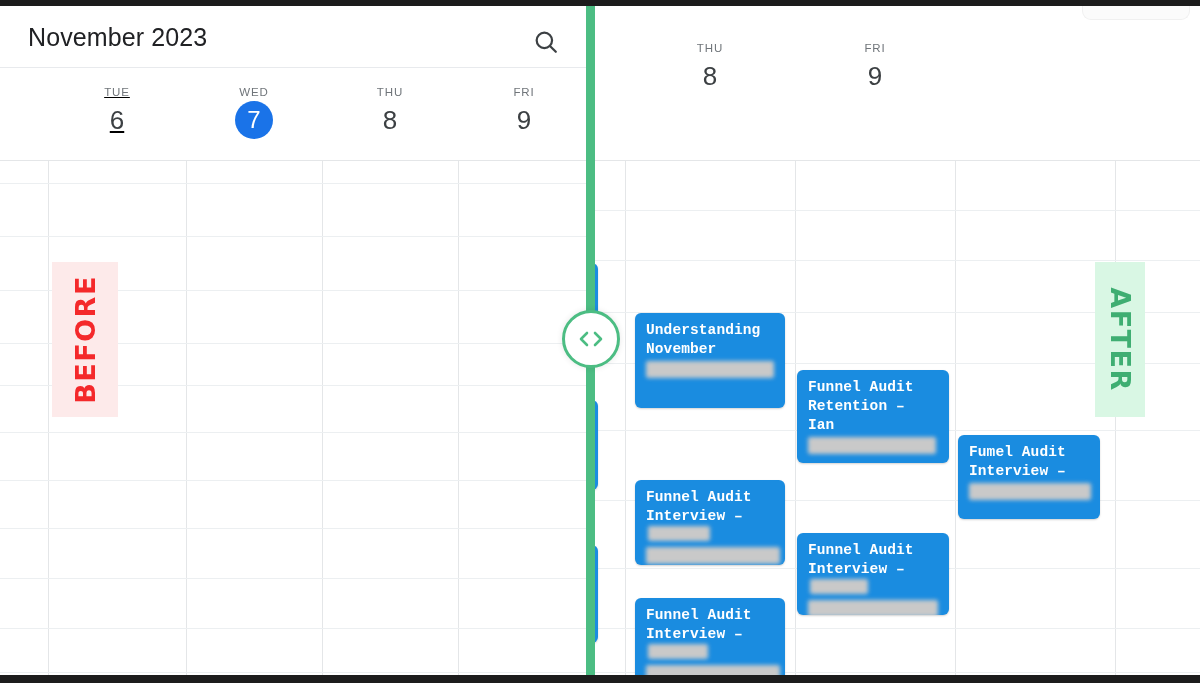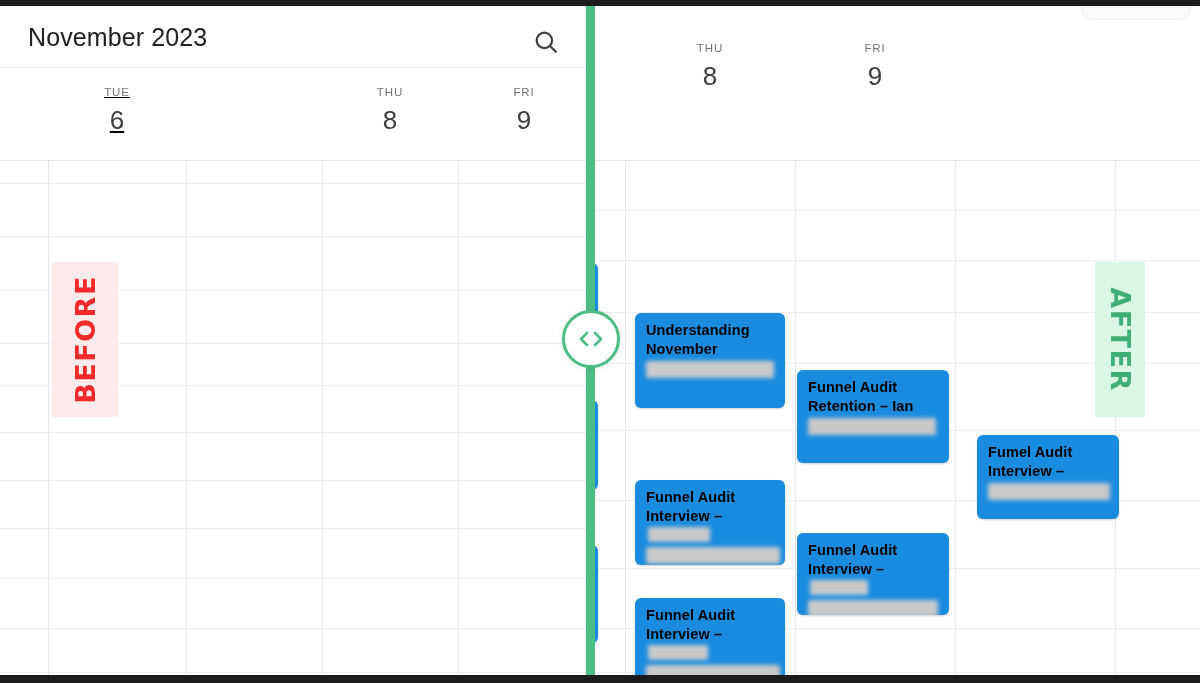--- a/index.html
+++ b/index.html
@@ -47,25 +47,26 @@
   
   .grid{position:absolute;left:0;width:100%;}
   .vline{position:absolute;top:0;bottom:0;width:1px;background:#e4e6e8;}
   .hline{position:absolute;left:0;right:0;height:1px;background:#eceff1;}
   .hline.first{background:#e4e6e8;}
 
   
   .evt{
     position:absolute;box-sizing:border-box;
     background:#1a8ce0;border-radius:6px;
-    color:#000000;padding:8px 9px 7px 11px;
+    color:#ffffff;padding:8px 9px 7px 11px;
     font-size:14.5px;font-weight:700;line-height:19px;
     letter-spacing:.1px;overflow:hidden;
     box-shadow:0 1px 2px rgba(0,0,0,.18);
     cursor:pointer;
+    font-family:Liberation Mono, monospace;
   }
   .evt .ttl{display:block;}
   .redact{
     display:block;height:17px;border-radius:2px;
     background:#c9c9c9;margin-top:2px;
     filter:blur(2.2px);
   }
   .redact.inline{
     display:inline-block;height:15px;width:70px;vertical-align:-2px;
     margin-left:2px;margin-top:0;border-radius:2px;
@@ -125,20 +126,24 @@
         <svg width="28" height="28" viewBox="0 0 24 24" fill="none" stroke="#3c4043" stroke-width="1.9" stroke-linecap="round">
           <circle cx="10.6" cy="10.6" r="6.6"></circle>
           <line x1="15.6" y1="15.6" x2="20.4" y2="20.4"></line>
         </svg>
       </div>
     </div>
 
     <div class="dayhead" style="left:48px;top:86px;width:138px;text-decoration:underline;">
       <div class="dow">TUE</div>
       <div class="dnum">6</div>
+    </div>
+    <div class="dayhead" style="left:186px;top:86px;width:136px;">
+      <div class="dow">WED</div>
+      <div class="dnum today">7</div>
     </div>
     <div class="dayhead" style="left:322px;top:86px;width:136px;">
       <div class="dow">THU</div>
       <div class="dnum">8</div>
     </div>
     <div class="dayhead" style="left:458px;top:86px;width:132px;">
       <div class="dow">FRI</div>
       <div class="dnum">9</div>
     </div>
 
@@ -223,21 +228,21 @@
       <span class="ttl">Retention – Ian</span>
       <span class="redact" style="width:128px;"></span>
     </div>
 
     <div class="evt" style="left:207px;top:533px;width:152px;height:82px;">
       <span class="ttl">Funnel Audit</span>
       <span>Interview –</span><span class="redact inline" style="width:58px;"></span>
       <span class="redact" style="width:130px;"></span>
     </div>
 
-    <div class="evt" style="left:387px;top:435px;width:142px;height:84px;">
+    <div class="evt" style="left:368px;top:435px;width:142px;height:84px;">
       <span class="ttl">Fumel Audit</span>
       <span class="ttl">Interview –</span>
       <span class="redact" style="width:122px;"></span>
     </div>
   </div>
 
   <div id="divider"></div>
   <div id="handle">
     <svg width="30" height="20" viewBox="0 0 30 20" fill="none" stroke="#4cbd83" stroke-width="2.6" stroke-linecap="round" stroke-linejoin="round">
       <polyline points="11,4 5,10 11,16"></polyline>

